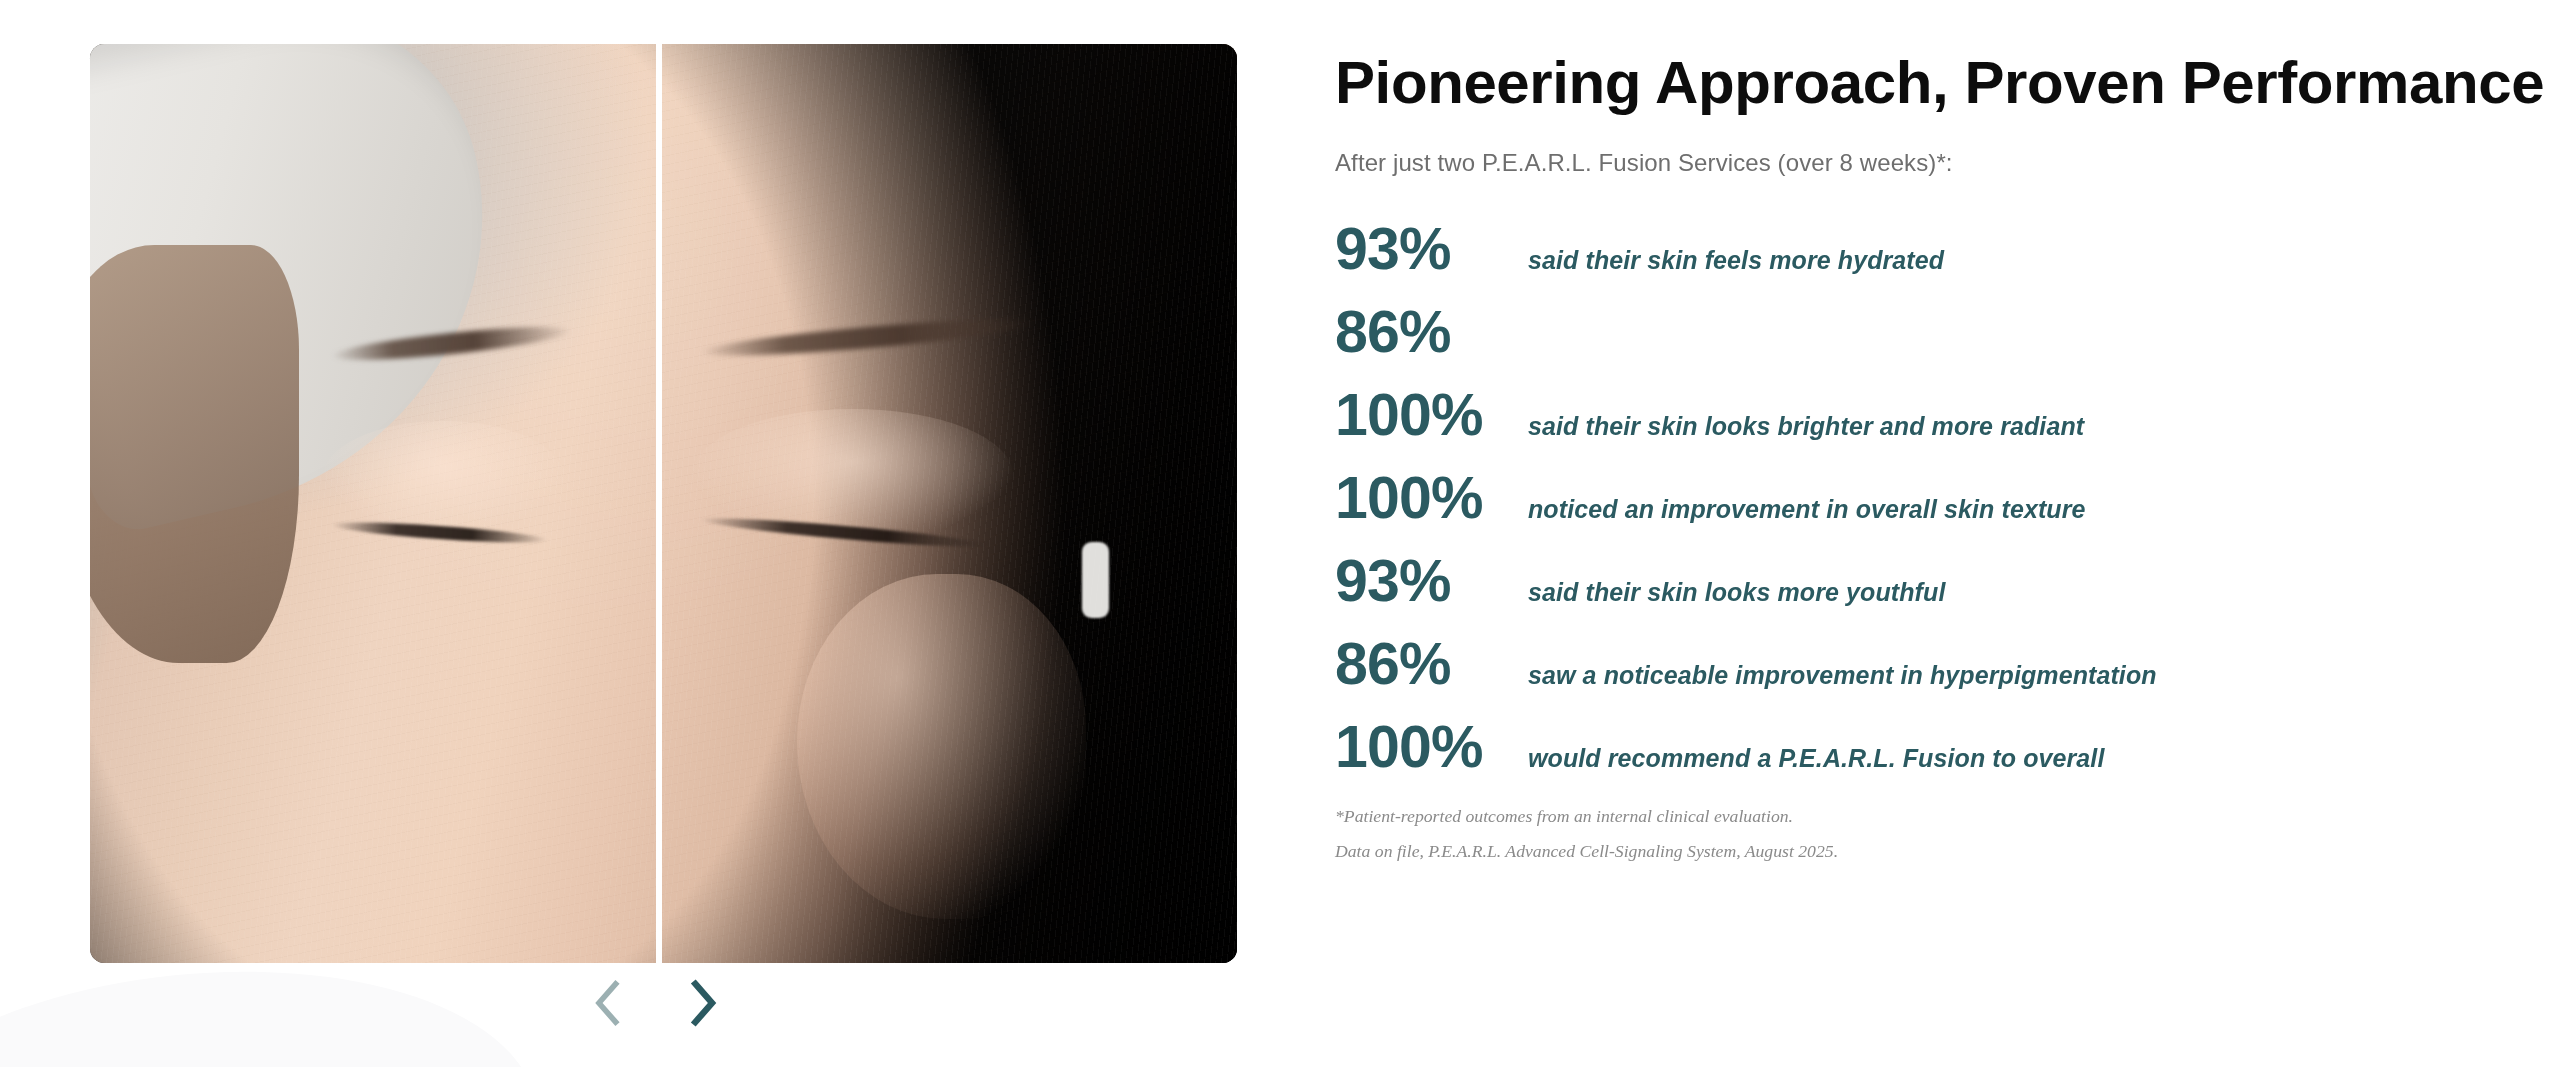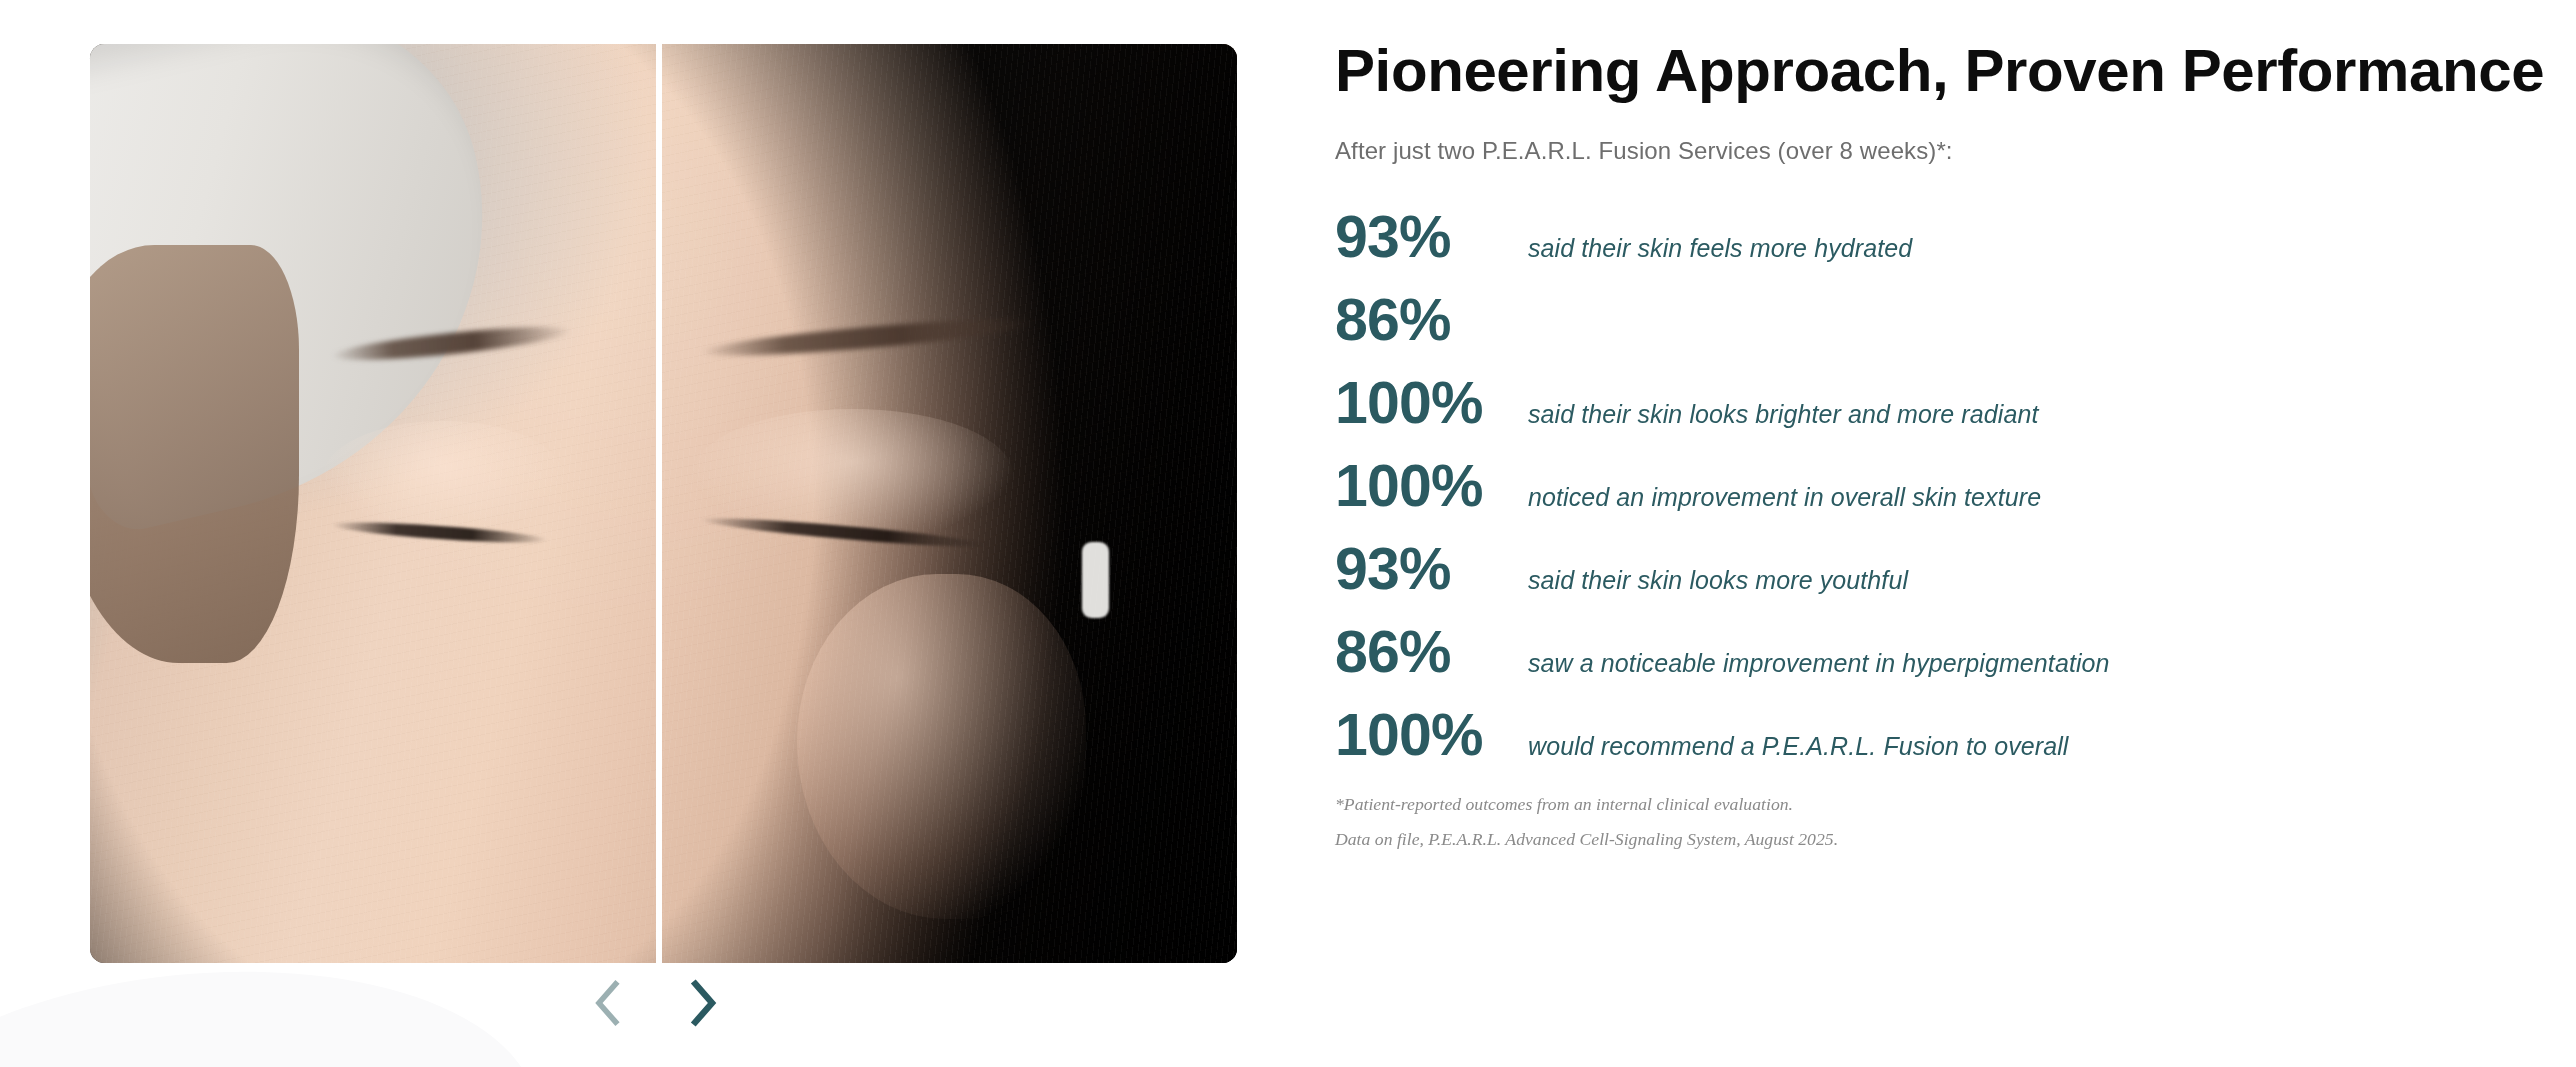--- a/index.html
+++ b/index.html
@@ -164,21 +164,21 @@
     border: none;
     cursor: pointer;
     padding: 0;
   }
   .nav-btn svg { display: block; }
 
   
   .content {
     position: absolute;
     left: 1335px;
-    top: 0;
+    top: 12px;
     width: 1188px;
   }
   .headline {
     margin: 39px 0 0 0;
     font-family: "Liberation Sans Narrow", "Liberation Sans", sans-serif;
     font-size: 60px;
     font-weight: 700;
     letter-spacing: -0.4px;
     color: #0d0d0d;
     line-height: 1.05;
@@ -207,21 +207,21 @@
     color: #2b5a61;
     letter-spacing: -0.8px;
     line-height: 1;
     width: 193px;
     flex: 0 0 193px;
     margin-top: 11px;
   }
   .stat-desc {
     font-size: 25px;
     font-style: italic;
-    font-weight: 400;
+    font-weight: 700;
     color: #2b5a61;
     letter-spacing: 0.1px;
     line-height: 1;
     white-space: nowrap;
   }
 
   .footnotes {
     margin-top: 9px;
     font-family: Liberation Serif, serif;
   }

